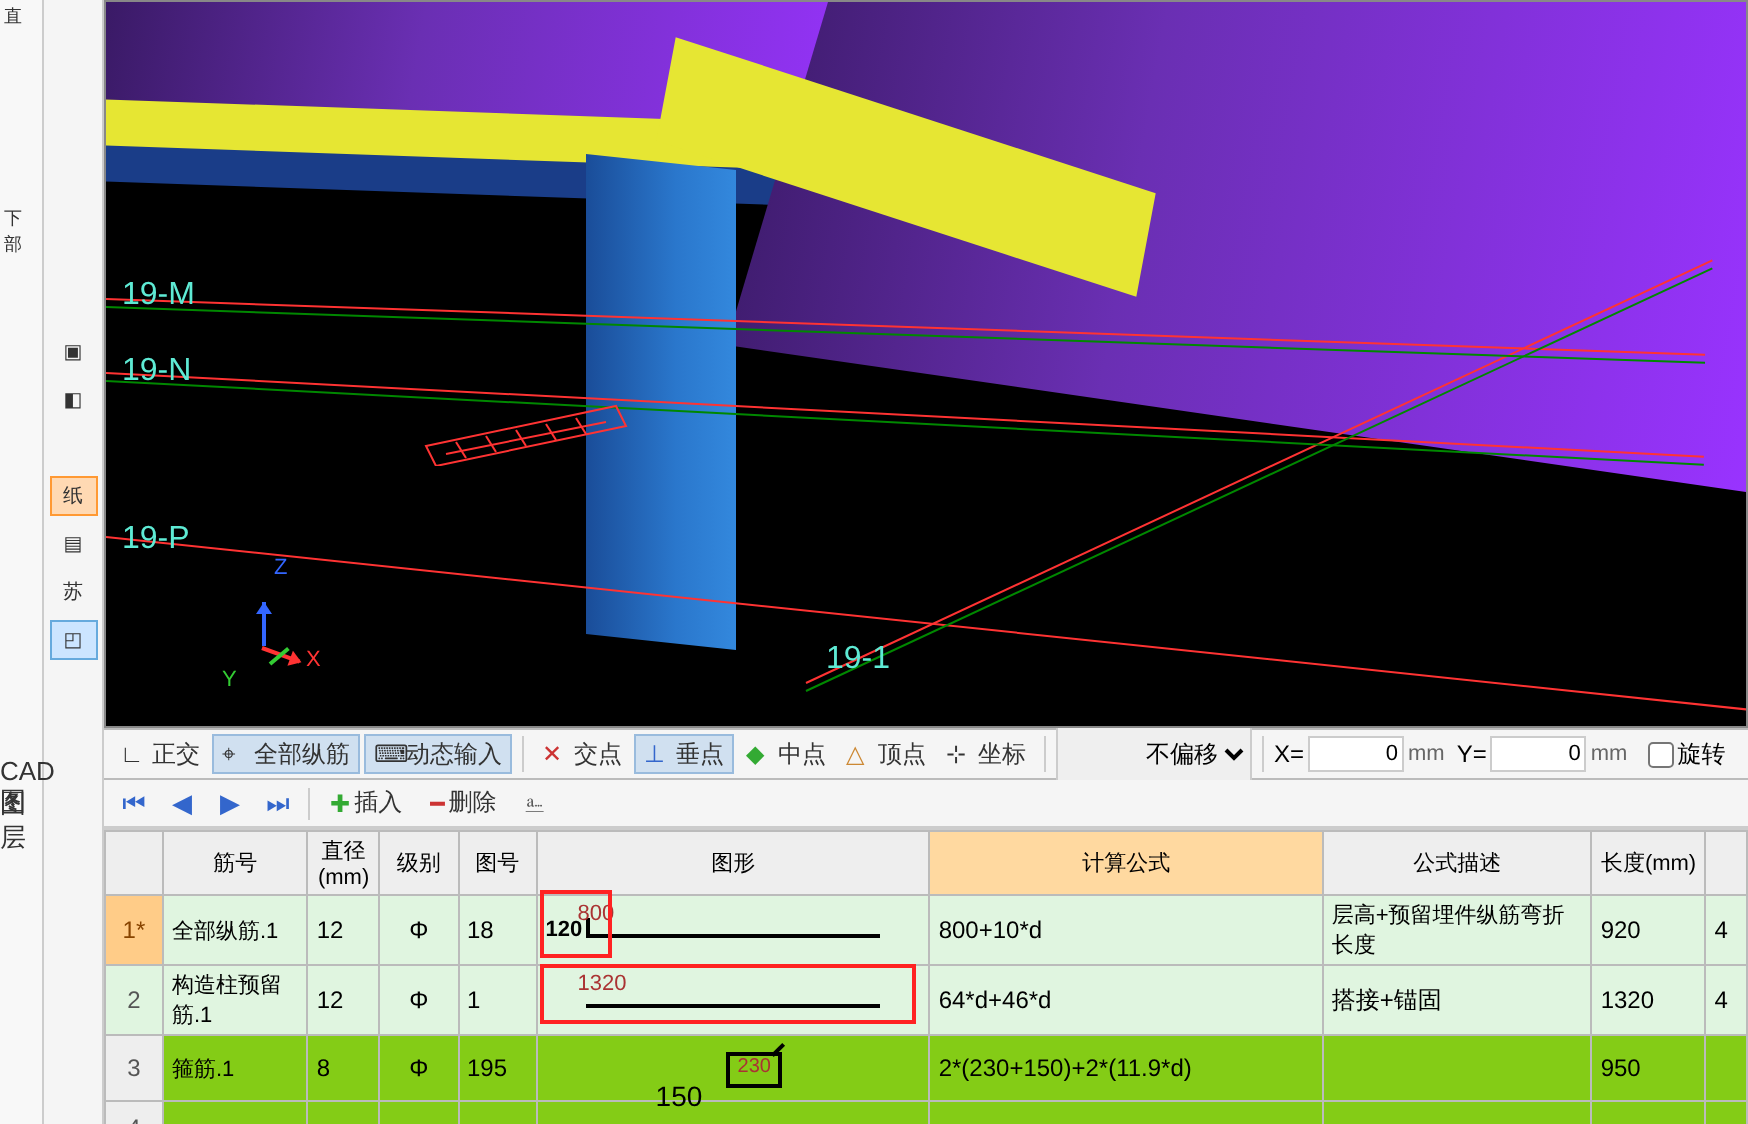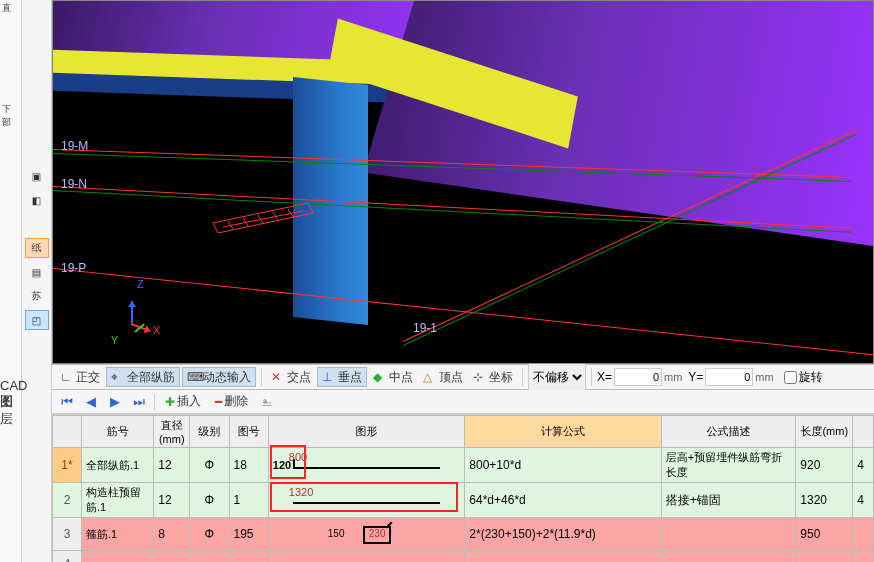--- a/index.html
+++ b/index.html
@@ -22,68 +22,68 @@
 .gizmo { position: absolute; left: 60px; bottom: 25px; width: 40px; height: 40px; }
 .gizmo .z { position: absolute; left: 18px; bottom: 15px; width: 2px; height: 22px; background: #3366ff; }
 .gizmo .z::after { content: ''; position: absolute; top: -4px; left: -3px; border: 4px solid transparent; border-bottom: 6px solid #3366ff; }
 .gizmo .zlbl { position: absolute; left: 24px; top: -20px; color: #3366ff; font-size: 11px; }
 .gizmo .x { position: absolute; left: 18px; bottom: 13px; width: 20px; height: 2px; background: #ff3333; transform: rotate(20deg); transform-origin: left; }
 .gizmo .x::after { content: ''; position: absolute; right: -5px; top: -3px; border: 4px solid transparent; border-left: 6px solid #ff3333; }
 .gizmo .xlbl { position: absolute; left: 40px; bottom: 2px; color: #ff3333; font-size: 11px; }
 .gizmo .y { position: absolute; left: 10px; bottom: 5px; width: 12px; height: 2px; background: #33cc33; transform: rotate(140deg); transform-origin: right; }
 .gizmo .ylbl { position: absolute; left: -2px; bottom: -8px; color: #33cc33; font-size: 11px; }
 
-.axis-label { position: absolute; color: #c4b5fd; font-size: 12px; }
+.axis-label { position: absolute; color: #5eead4; font-size: 16px; }
 
 
 .block { position: absolute; }
 .purple1 { clip-path: polygon(0 0, 100% 0, 100% 80%, 0 70%); background: linear-gradient(100deg, #3a1a66 0%, #6a2fb3 40%, #9933ff 100%); }
 .yellowband { background: #e6e633; }
 .bluepillar { background: linear-gradient(90deg, #1a4d99 0%, #2a77cc 60%, #3388dd 100%); }
 
 
 .line { position: absolute; background: none; }
 .redline { border-top: 1px solid #ff3333; transform-origin: left center; }
 .greenline { border-top: 1px solid #008800; transform-origin: left center; }
 
 
 .snap-toolbar { height: 26px; background: #f5f5f5; border-top: 1px solid #bbb; border-bottom: 1px solid #bbb; display: flex; align-items: center; padding: 0 4px; gap: 2px; }
 .snap-toolbar .sep { width: 1px; height: 18px; background: #ccc; margin: 0 3px; }
 .snap-btn { display: flex; align-items: center; gap: 2px; padding: 2px 4px; cursor: pointer; height: 20px; font-size: 12px; color: #333; }
 .snap-btn.toggled { background: #d0e0f0; border: 1px solid #99bbdd; }
 .snap-icon { display: inline-block; width: 14px; height: 14px; }
-.snap-select { height: 36px; font-size: 12px; border: 1px solid #ccc; }
+.snap-select { height: 36px; font-size: 12px; border: 1px solid #ccc; padding-left: 40px; }
 .snap-input { width: 48px; height: 18px; font-size: 11px; text-align: right; border: 1px solid #ccc; padding-right: 2px; }
 .snap-unit { font-size: 11px; color: #666; margin-right: 4px; }
 .snap-chk { margin-left: 4px; }
 
 
 .nav-toolbar { height: 24px; background: #f5f5f5; border-bottom: 1px solid #ccc; display: flex; align-items: center; padding: 0 6px; gap: 6px; }
 .nav-btn { width: 18px; height: 18px; display: flex; align-items: center; justify-content: center; cursor: pointer; font-size: 13px; color: #555; }
 .nav-btn.blue { color: #3366cc; }
 
 
-.table-wrap { background: #fca5a5; overflow: auto; height: 148px; border-top: 1px solid #ccc; }
+.table-wrap { background: #84cc16; overflow: auto; height: 148px; border-top: 1px solid #ccc; }
 table { border-collapse: collapse; width: 100%; font-size: 12px; }
 th, td { border: 1px solid #bbb; padding: 2px 4px; height: 26px; text-align: left; }
 th { background: #eee; font-weight: normal; font-size: 11px; text-align: center; }
 th.formula-col { background: #ffd9a0; }
 .rownum { width: 26px; text-align: center; background: #eee; color: #555; }
 .rownum.sel { background: #ffcc88; color: #884400; }
 tbody tr.greenrow td { background: #e0f5e0; }
 td.tight { font-size: 11px; }
 .shape-cell { position: relative; height: 28px; }
 .shape-line { position: absolute; left: 20px; right: 20px; top: 16px; border-top: 2px solid #000; }
 .shape-hook-l { position: absolute; left: 20px; top: 8px; width: 2px; height: 10px; background: #000; }
 .shape-label-top { position: absolute; left: 16px; right: 0; top: 0; text-align: left; color: #aa3333; font-size: 11px; }
 .shape-label-left { position: absolute; left: 0; top: 8px; font-size: 11px; font-weight: bold; }
 .redbox { position: absolute; border: 2px solid #ff2222; }
 .shape-stirrup { position: absolute; left: 90px; top: 6px; width: 28px; height: 18px; border: 2px solid #000; }
 .shape-stirrup::after { content: ''; position: absolute; right: -4px; top: -4px; width: 8px; height: 2px; background: #000; transform: rotate(-45deg); }
-.stirrup-dim1 { position: absolute; left: 55px; top: 8px; font-size: 10px; }
+.stirrup-dim1 { position: absolute; left: 55px; top: 20px; font-size: 14px; }
 .stirrup-dim2 { position: absolute; left: 96px; top: 8px; font-size: 10px; color: #aa3333; }
 
 
 .leftnote { position: absolute; left: 0; top: 380px; width: 20px; font-size: 13px; color: #333; }
 </style>
 </head>
 <body>
 
 <div class="app">
   <div class="left-panel">

